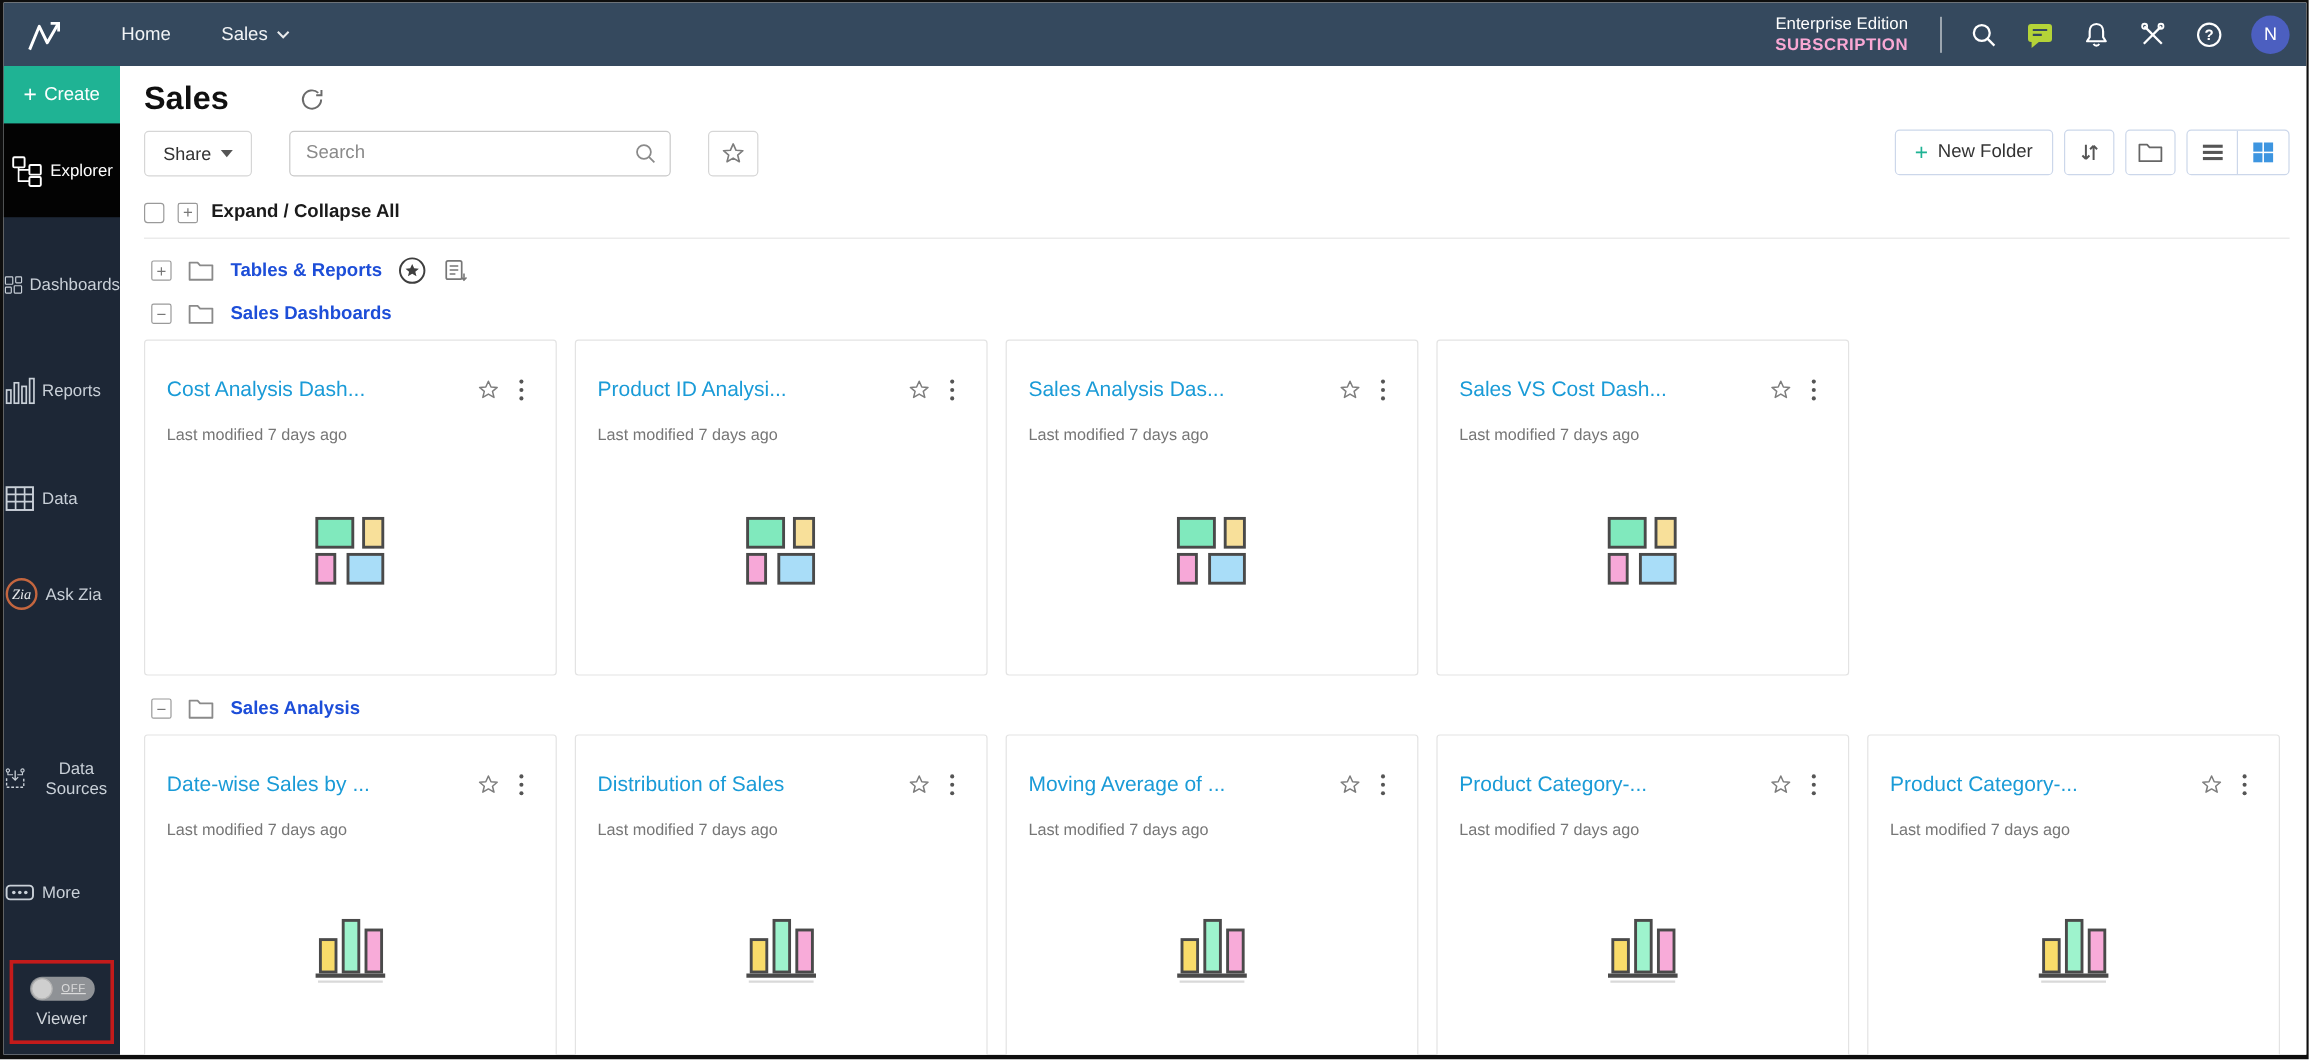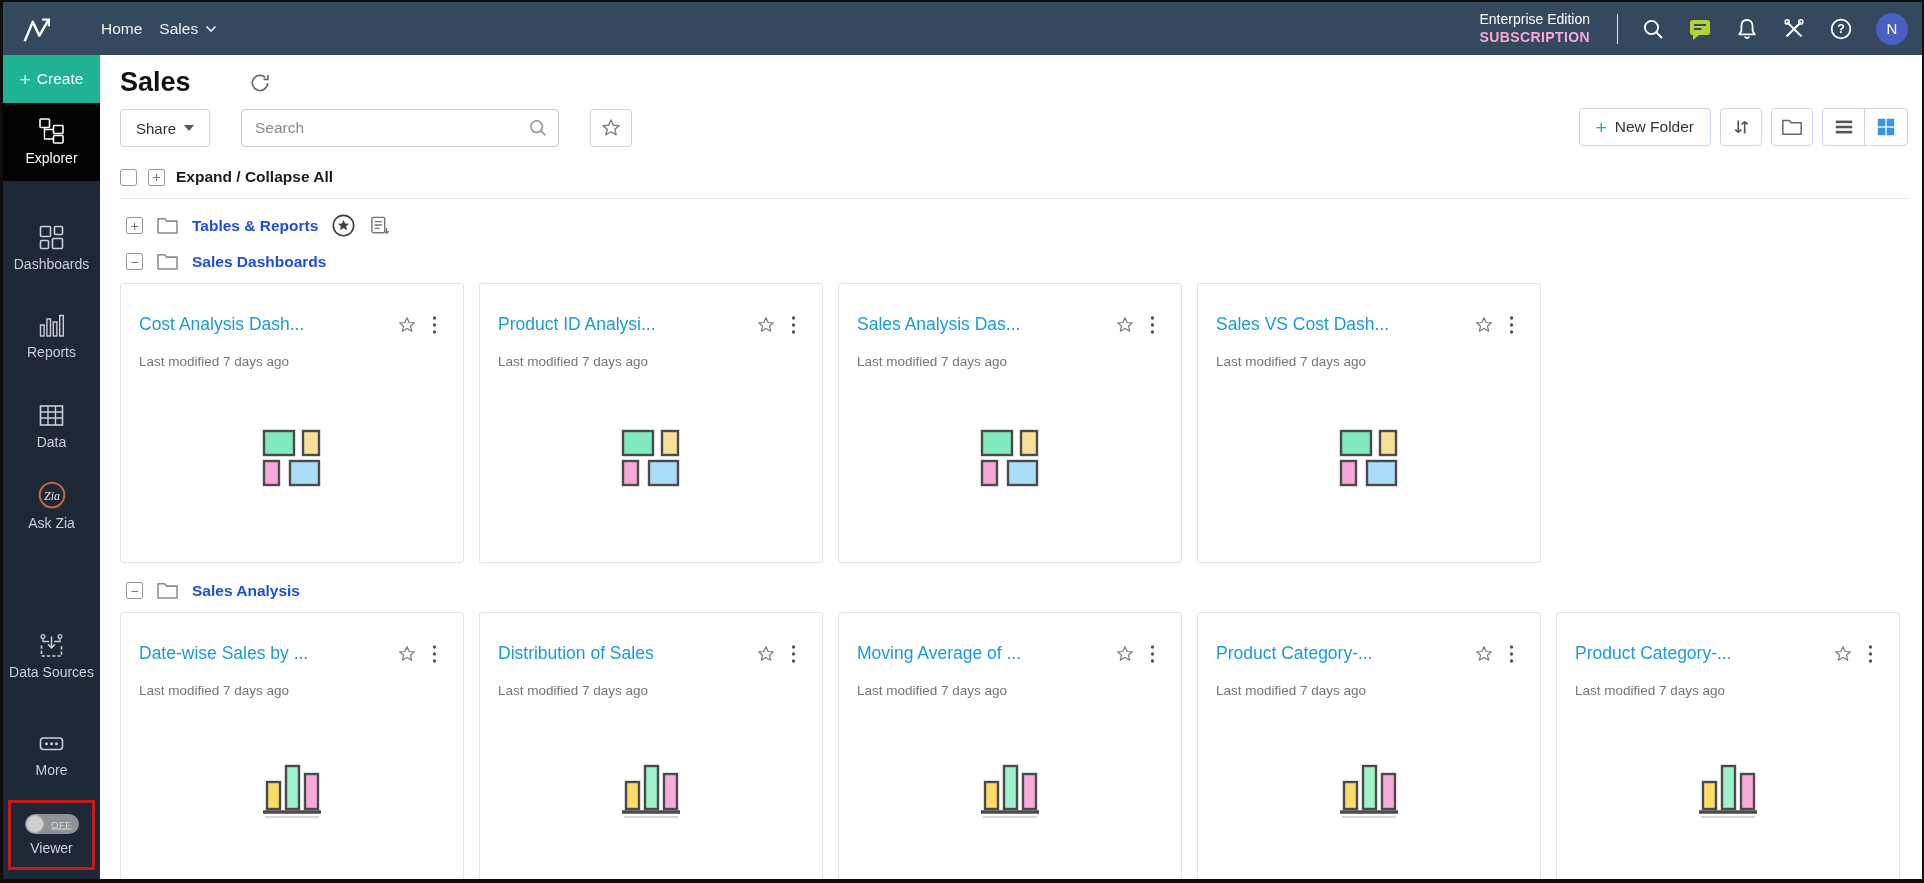--- a/index.html
+++ b/index.html
@@ -5,38 +5,38 @@
   * { margin:0; padding:0; box-sizing:border-box; }
   body { font-family:"Liberation Sans","DejaVu Sans",sans-serif; background:#fff; }
   .app { position:relative; width:1924px; height:883px; overflow:hidden; background:#fff;
          border-top:2px solid #0e0e0e; border-right:2px solid #0e0e0e;
          border-left:3px solid #0e0e0e; border-bottom:4px solid #0e0e0e; }
 
   
   .topbar { position:absolute; left:0; top:0; right:0; height:53px; background:#35495e;
             display:flex; align-items:center; z-index:5; }
   .logo { width:44px; height:44px; margin-left:12px; display:flex; align-items:center; justify-content:center; cursor:pointer; }
-  .topnav { display:flex; gap:17px; margin-left:42px; }
+  .topnav { display:flex; gap:42px; margin-left:42px; }
   .topnav .nav-link { color:#f1f3f5; font-size:15.5px; cursor:pointer; display:flex; align-items:center; gap:7px; }
   .topbar-right { position:absolute; right:14px; top:0; height:53px; display:flex; align-items:center; gap:23px; }
   .edition { text-align:right; line-height:1.25; margin-right:4px; }
   .edition .ed1 { color:#ffffff; font-size:14px; }
   .edition .ed2 { color:#f9a8d4; font-size:14px; font-weight:bold; letter-spacing:.4px; }
   .tb-divider { width:1px; height:30px; background:rgba(255,255,255,.85); }
   .tb-icon { width:24px; height:24px; display:flex; align-items:center; justify-content:center; cursor:pointer; }
   .avatar { width:32px; height:32px; border-radius:50%; background:#4c5fc0; color:#fff; font-size:15px;
             display:flex; align-items:center; justify-content:center; cursor:pointer; }
 
   
   .sidebar { position:absolute; left:0; top:53px; bottom:0; width:97px; background:#1d2736; z-index:4; }
   .create-btn { position:absolute; left:0; top:0; width:100%; height:48px; background:#1fb394; border:none;
                 color:#fff; font-size:15.5px; font-family:inherit; cursor:pointer;
                 display:flex; align-items:center; justify-content:center; gap:6px; }
   .create-plus { font-size:19px; font-weight:normal; line-height:1; }
-  .side-item { position:absolute; left:0; width:100%; display:flex; flex-direction:column; align-items:center;
+  .side-item { position:absolute; left:0; width:100%; display:flex; flex-direction:row; align-items:center;
                gap:5px; color:#c9d0d8; font-size:14px; cursor:pointer; text-align:center; line-height:1.2; }
   .side-item svg { display:block; }
   .side-item.active { background:#030303; height:78px; justify-content:center; color:#fff; gap:6px; }
   .viewer-box { position:absolute; left:5px; right:5px; top:745px; height:70px; border:3px solid #c41b1b;
                 display:flex; flex-direction:column; align-items:center; justify-content:center; gap:6px; }
   .toggle { width:54px; height:20px; border-radius:10px; background:#8f9296; position:relative; cursor:pointer; }
   .toggle-knob { position:absolute; left:1px; top:1px; width:18px; height:18px; border-radius:50%;
                  background:#cfcfcf; border:1px solid #b5b5b5; }
   .toggle-text { position:absolute; right:7px; top:50%; transform:translateY(-50%); font-size:9.5px;
                  color:#dcdcdc; letter-spacing:.5px;text-decoration:underline; }

